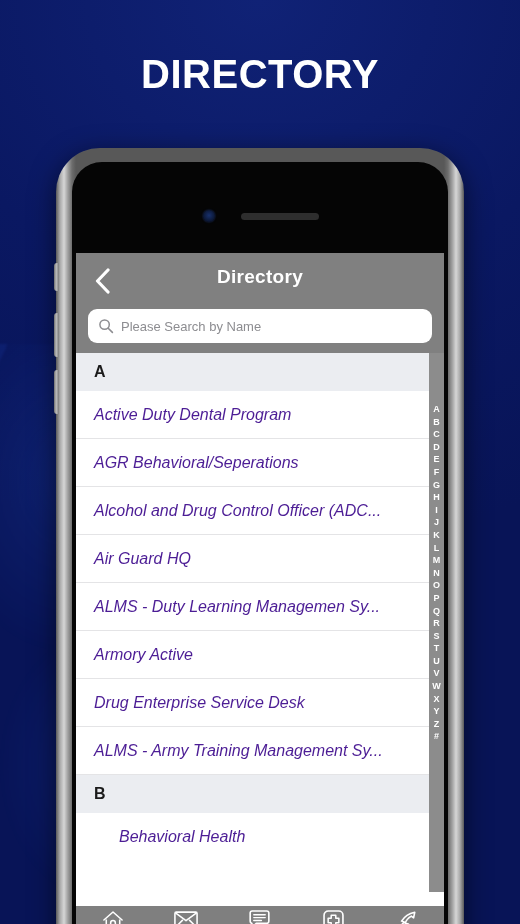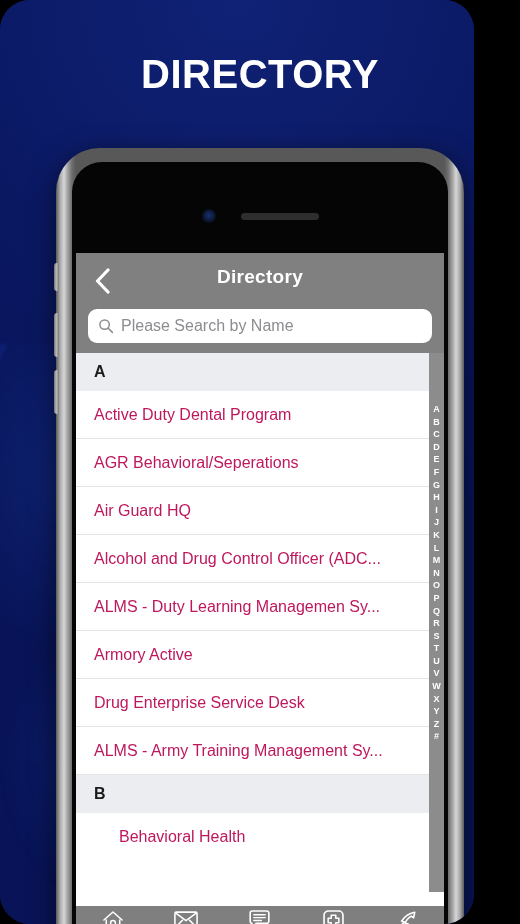--- a/index.html
+++ b/index.html
@@ -11,25 +11,24 @@
     width: 520px;
     height: 924px;
     overflow: hidden;
     font-family: "Liberation Sans", sans-serif;
     -webkit-font-smoothing: antialiased;
   }
 
   
   .poster {
     position: relative;
-    width: 474px;
+    width: 520px;
     height: 924px;
     background: #0b1a66;
     overflow: hidden;
-    border-radius: 30px;
   }
   .poster-bg-tint {
     position: absolute;
     inset: 0;
     background:
       radial-gradient(120% 60% at 50% 0%, #102276 0%, #0a1862 55%, #081457 100%);
   }
   
   .poster-texture {
     position: absolute;
@@ -174,21 +173,21 @@
     align-items: center;
     padding: 0 10px;
   }
   .search-icon { flex: 0 0 auto; margin-right: 7px; display: block; }
   .search-input {
     flex: 1 1 auto;
     border: 0;
     outline: 0;
     background: transparent;
     font-family: "Liberation Sans", sans-serif;
-    font-size: 16px;
+    font-size: 13px;
     color: #4c1d95;
     padding: 0;
   }
   .search-input::placeholder { color: #8d8d91; }
 
   .list-area {
     position: relative;
     height: 539px;
     background: #ffffff;
     overflow: hidden;
@@ -207,27 +206,28 @@
     color: #1b1b1b;
     font-size: 16px;
     font-weight: bold;
     box-sizing: border-box;
   }
   .list-row {
     height: 48px;
     display: flex;
     align-items: center;
     padding: 0 26px 0 18px;
-    color: #be185d;
+    color: #4c1d95;
     font-size: 16px;
     background: #ffffff;
     border-bottom: 1px solid #e4e4e6;
     box-sizing: border-box;
     white-space: nowrap;
     overflow: hidden;
+    font-style: italic;
   }
   .list-row:last-child { border-bottom: 0; padding-left: 43px; }
 
   
   .index-strip {
     position: absolute;
     right: 0;
     top: 0;
     width: 15px;
     height: 100%;
@@ -309,22 +309,22 @@
             </svg>
             <input class="search-input" type="text" placeholder="Please Search by Name" style="">
           </div>
         </div>
 
         <div class="list-area">
           <div class="list" id="list-container">
               <div class="section-header">A</div>
               <div class="list-row">Active Duty Dental Program</div>
               <div class="list-row">AGR Behavioral/Seperations</div>
+              <div class="list-row">Alcohol and Drug Control Officer (ADC...</div>
               <div class="list-row">Air Guard HQ</div>
-              <div class="list-row">Alcohol and Drug Control Officer (ADC...</div>
               <div class="list-row">ALMS - Duty Learning Managemen Sy...</div>
               <div class="list-row">Armory Active</div>
               <div class="list-row">Drug Enterprise Service Desk</div>
               <div class="list-row">ALMS - Army Training Management Sy...</div>
               <div class="section-header">B</div>
               <div class="list-row">Behavioral Health</div>
             </div>
           <div class="index-strip" id="index-strip">
               <div class="index-letter">A</div>
               <div class="index-letter">B</div>

